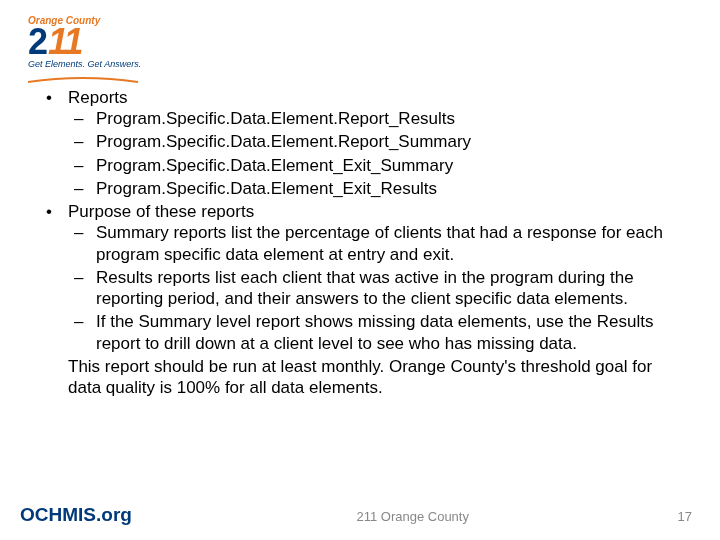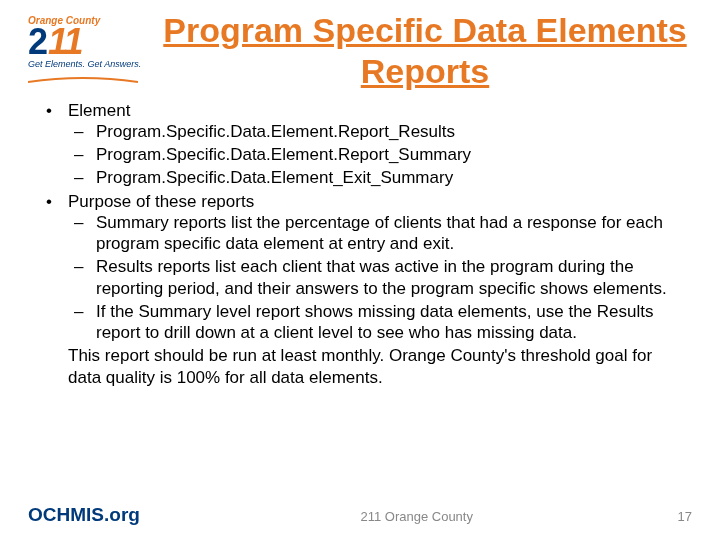--- a/index.html
+++ b/index.html
@@ -15,21 +15,21 @@
   .swoosh { width: 110px; height: 6px; margin-top: 2px; }
   .title { flex: 1; text-align: center; font-size: 34px; font-weight: bold; color: #e87924; text-decoration: underline; line-height: 1.2; padding: 2px 0 8px 0; }
   .content { font-size: 17px; line-height: 1.25; padding-left: 12px; padding-right: 6px; }
   ul.top { list-style: none; }
   ul.top > li { position: relative; padding-left: 28px; margin-bottom: 2px; }
   ul.top > li::before { content: "•"; position: absolute; left: 6px; top: 0; }
   ul.sub { list-style: none; padding-left: 0; }
   ul.sub > li { position: relative; padding-left: 28px; margin-bottom: 2px; }
   ul.sub > li::before { content: "–"; position: absolute; left: 6px; top: 0; }
   .closing { padding-left: 0; margin-top: 2px; }
-  .footer { position: absolute; bottom: 14px; left: 28px; right: 28px; display: flex; align-items: baseline; font-size: 15px; }
+  .footer { position: absolute; bottom: 14px; left: 20px; right: 28px; display: flex; align-items: baseline; font-size: 15px; }
   .footer-left { color: #003a7a; font-weight: bold; font-size: 19px; }
   .footer-center { flex: 1; text-align: center; color: #888; font-size: 13px; padding-left: 16px; }
   .footer-right { color: #888; font-size: 13px; }
 </style>
 </head>
 <body>
 
 <div class="slide">
 
   <div class="header">
@@ -37,38 +37,38 @@
       <div class="oc-label">Orange County</div>
       <div class="two-one-one">
         <span class="digit2">2</span>
         <span class="digit11">11</span>
       </div>
       <div class="tagline">Get Elements. Get Answers.</div>
       <svg class="swoosh" viewBox="0 0 110 6">
         <path d="M0,5 Q55,-3 110,5" stroke="#e87924" stroke-width="2" fill="none"></path>
       </svg>
     </div>
-    <div class="title">Program Specific Data Elements Reports</div>
   </div>
 
   <div class="content">
     <ul class="top">
       <li>
-        <span>Element</span>
+        <span>Reports</span>
         <ul class="sub">
           <li>Program.Specific.Data.Element.Report_Results</li>
           <li>Program.Specific.Data.Element.Report_Summary</li>
           <li>Program.Specific.Data.Element_Exit_Summary</li>
+          <li>Program.Specific.Data.Element_Exit_Results</li>
         </ul>
       </li>
       <li>
         <span>Purpose of these reports</span>
         <ul class="sub">
           <li>Summary reports list the percentage of clients that had a response for each program specific data element at entry and exit.</li>
-          <li>Results reports list each client that was active in the program during the reporting period, and their answers to the program specific shows elements.</li>
+          <li>Results reports list each client that was active in the program during the reporting period, and their answers to the client specific data elements.</li>
           <li>If the Summary level report shows missing data elements, use the Results report to drill down at a client level to see who has missing data.</li>
         </ul>
         <div class="closing">This report should be run at least monthly. Orange County's threshold goal for data quality is 100% for all data elements.</div>
       </li>
     </ul>
   </div>
 
   <div class="footer">
     <div class="footer-left">OCHMIS.org</div>
     <div class="footer-center">211 Orange County</div>

